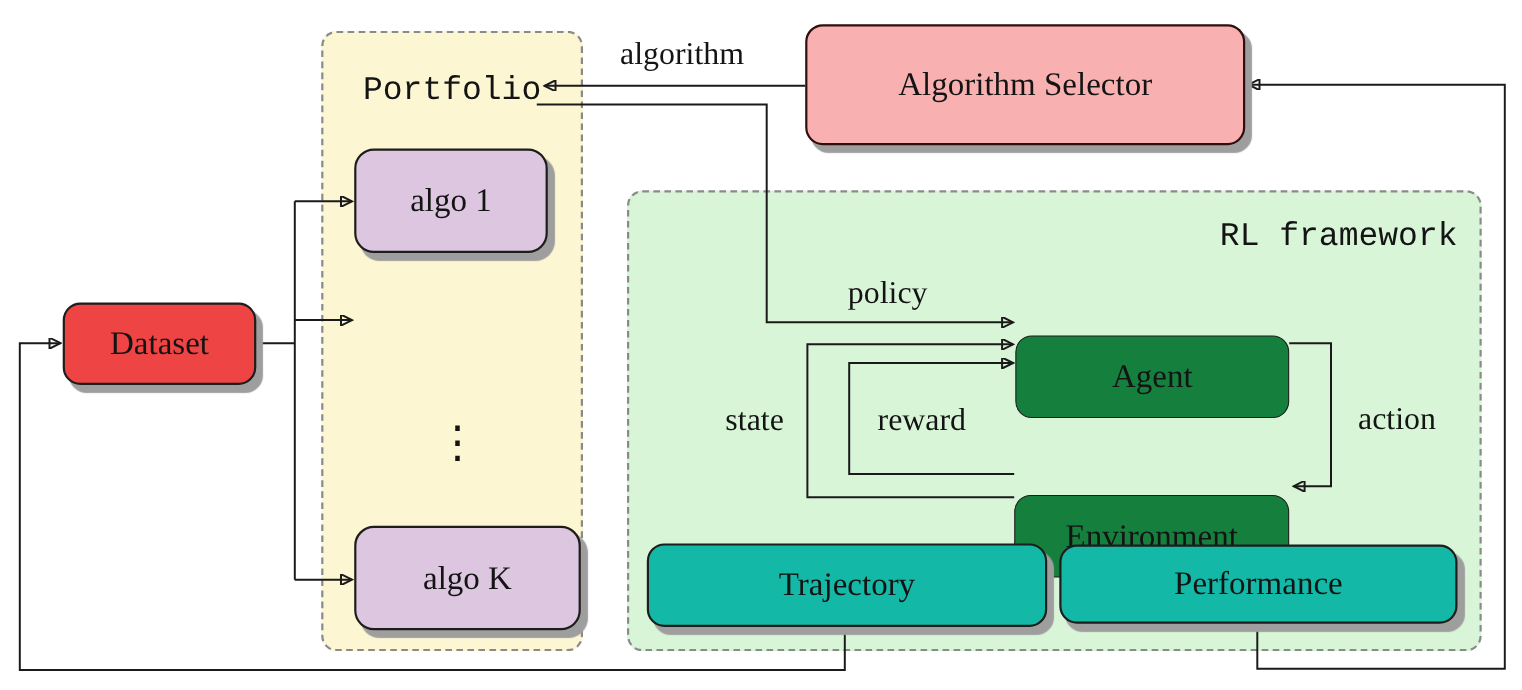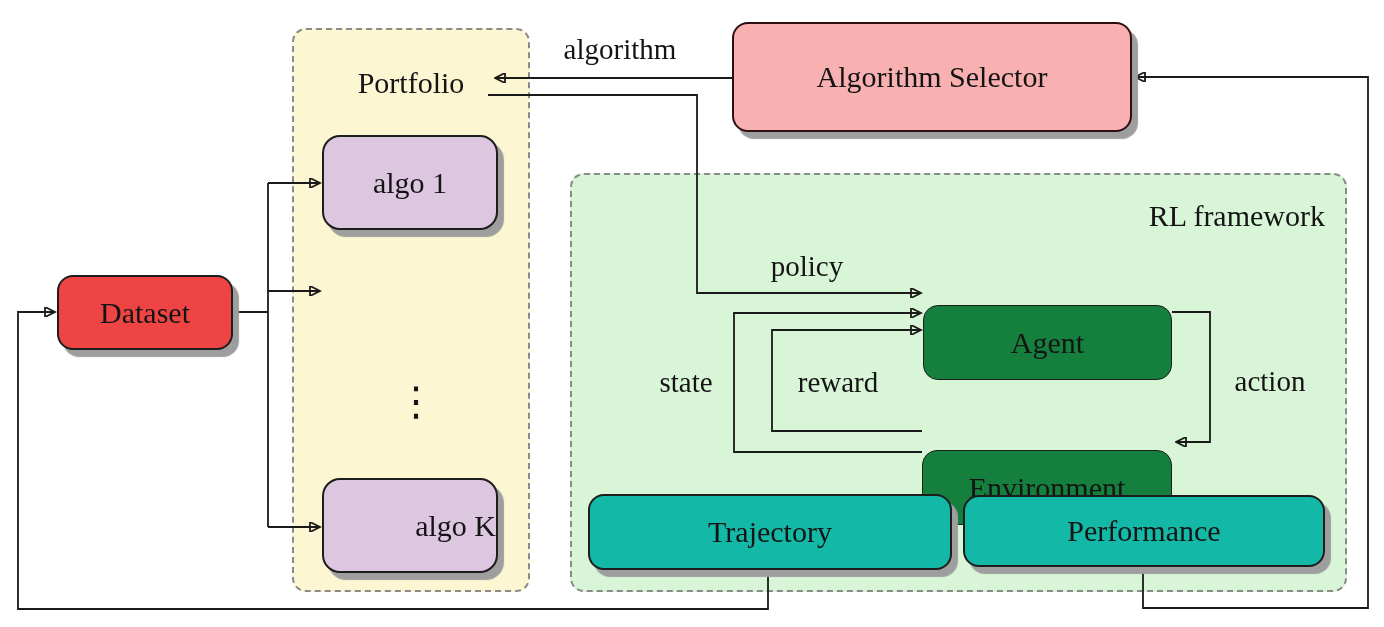--- a/index.html
+++ b/index.html
@@ -22,20 +22,21 @@
     background:#fcf6d3;
   }
   .container-rl{
     left:570px;top:173px;width:777px;height:419px;
     background:#d9f5d8;
   }
   .container-label{
     position:absolute;
     font-size:30px;
     white-space:nowrap;
+    font-family:Liberation Mono, monospace;
   }
   .portfolio-label{
     left:0;right:0;top:36px;text-align:center;
   }
   .rl-label{
     right:20px;top:24px;text-align:right;
   }
   .node{
     position:absolute;
     display:flex;align-items:center;justify-content:center;
@@ -43,21 +44,21 @@
     border-radius:16px;
     box-sizing:border-box;
     font-size:30px;
     white-space:nowrap;
   }
   .shadow{ box-shadow:6px 7px 1px #9e9e9e; }
   .node-dataset{ left:57px;top:275px;width:176px;height:75px;background:#ef4444; }
   .node-algo{ left:322px;width:176px;height:95px;background:#dcc6e0;border-radius:18px; }
   .node-algo1{ top:135px; }
   .node-algo2{ top:243px; }
-  .node-algoK{ top:478px;width:176px;justify-content:flex-end; }
+  .node-algoK{ top:478px;width:206px; }
   .node-selector{ left:732px;top:22px;width:400px;height:110px;background:#f8b0b0;border-color:#2e0e0e;font-size:30px; }
   .node-inner{ border-width:1.5px;border-radius:15px;background:#15803d;margin-top:30px; }
   .node-agent{ left:923px;top:275px;width:249px;height:75px; }
   .node-environment{ left:922px;top:420px;width:250px;height:75px; }
   .node-result{ background:#14b8a6; }
   .node-trajectory{ left:588px;top:494px;width:364px;height:76px; }
   .node-performance{ left:963px;top:495px;width:362px;height:72px; }
   .edge-label{
     position:absolute;
     font-size:29px;

